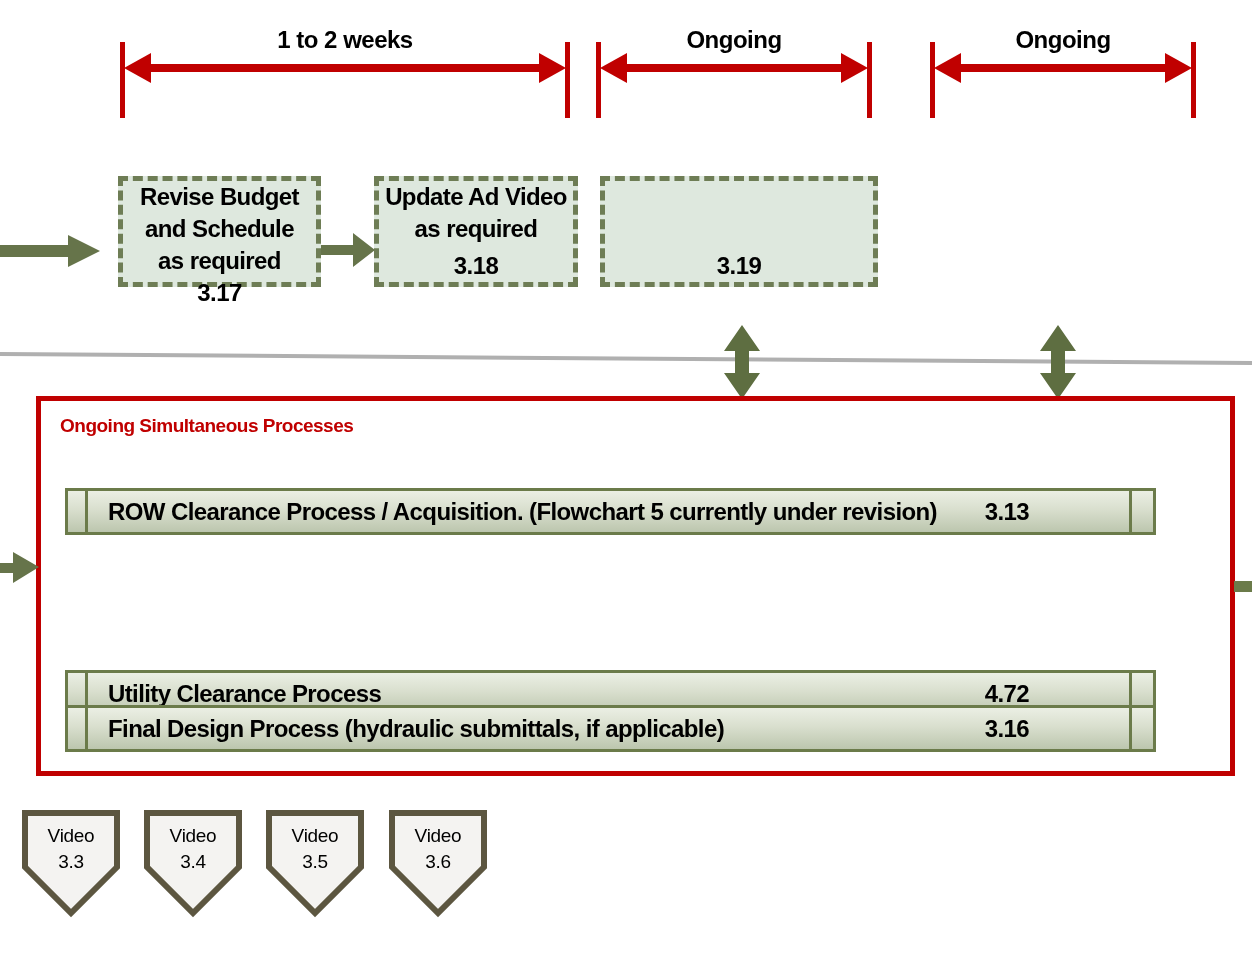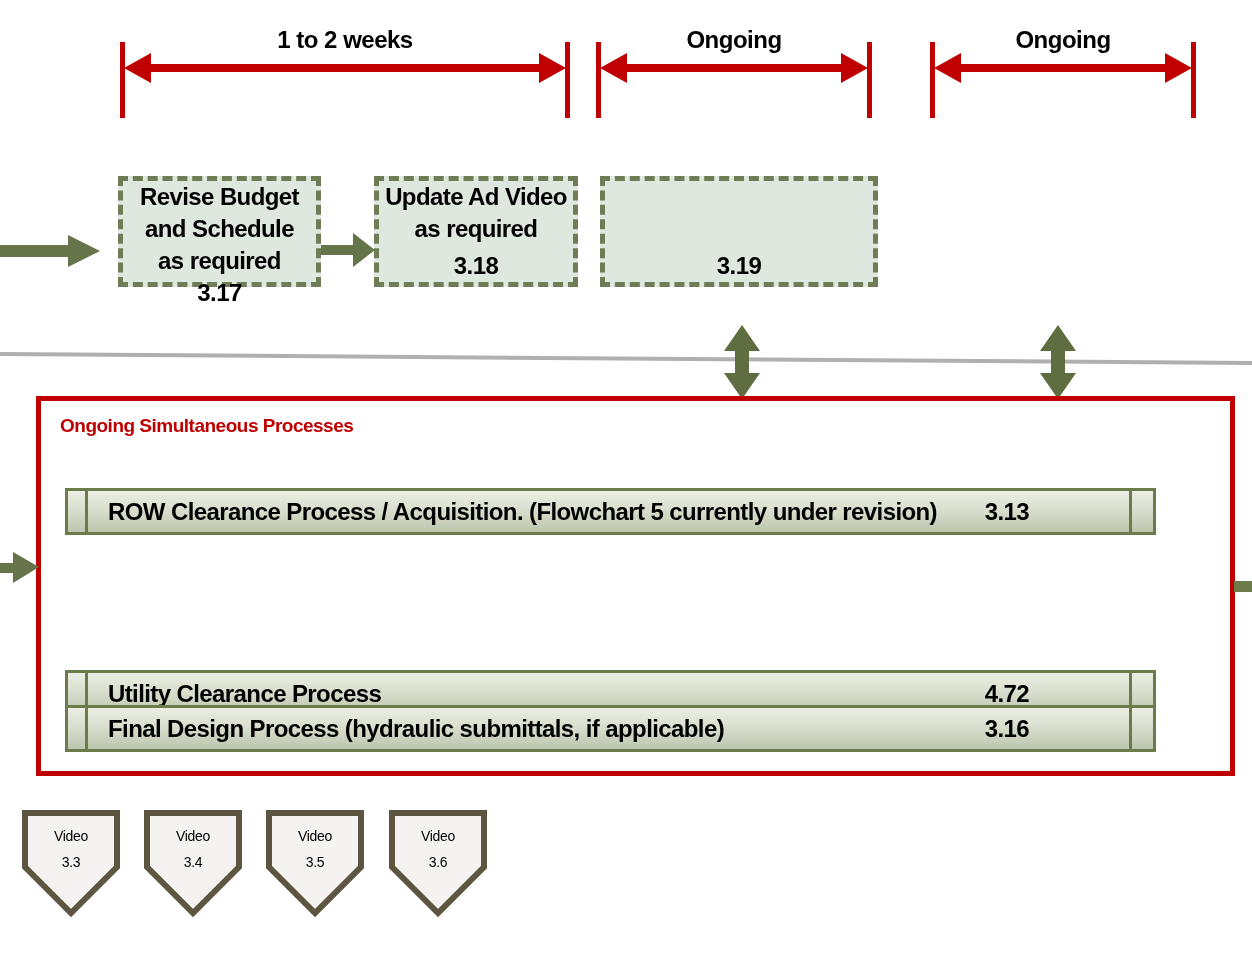--- a/index.html
+++ b/index.html
@@ -40,21 +40,21 @@
   .bar-body{flex:1;display:flex;align-items:center;padding-left:20px;
     font-size:24px;font-weight:bold;letter-spacing:-0.6px;color:#000;white-space:nowrap;overflow:hidden;}
   .bar-label{flex:1;text-align:left;}
   .bar-number{margin-right:100px;}
   
   .stub{position:absolute;left:1234px;top:581px;width:18px;height:11px;background:#6B7B4A;}
   
   .video{position:absolute;top:810px;width:98px;height:108px;}
   .video svg{position:absolute;left:0;top:0;}
   .video .vtext{position:absolute;left:0;top:13px;width:98px;text-align:center;
-    font-size:14px;line-height:26px;color:#000;letter-spacing:-0.3px;}
+    font-size:19px;line-height:26px;color:#000;letter-spacing:-0.3px;}
 </style>
 </head>
 <body>
 
 <div id="stage">
 
   <div class="t-bracket" style="left:120px;width:450px;">
     <div class="t-label">1 to 2 weeks</div>
     <div class="t-shaft"></div>
     <div class="t-head left"></div>

